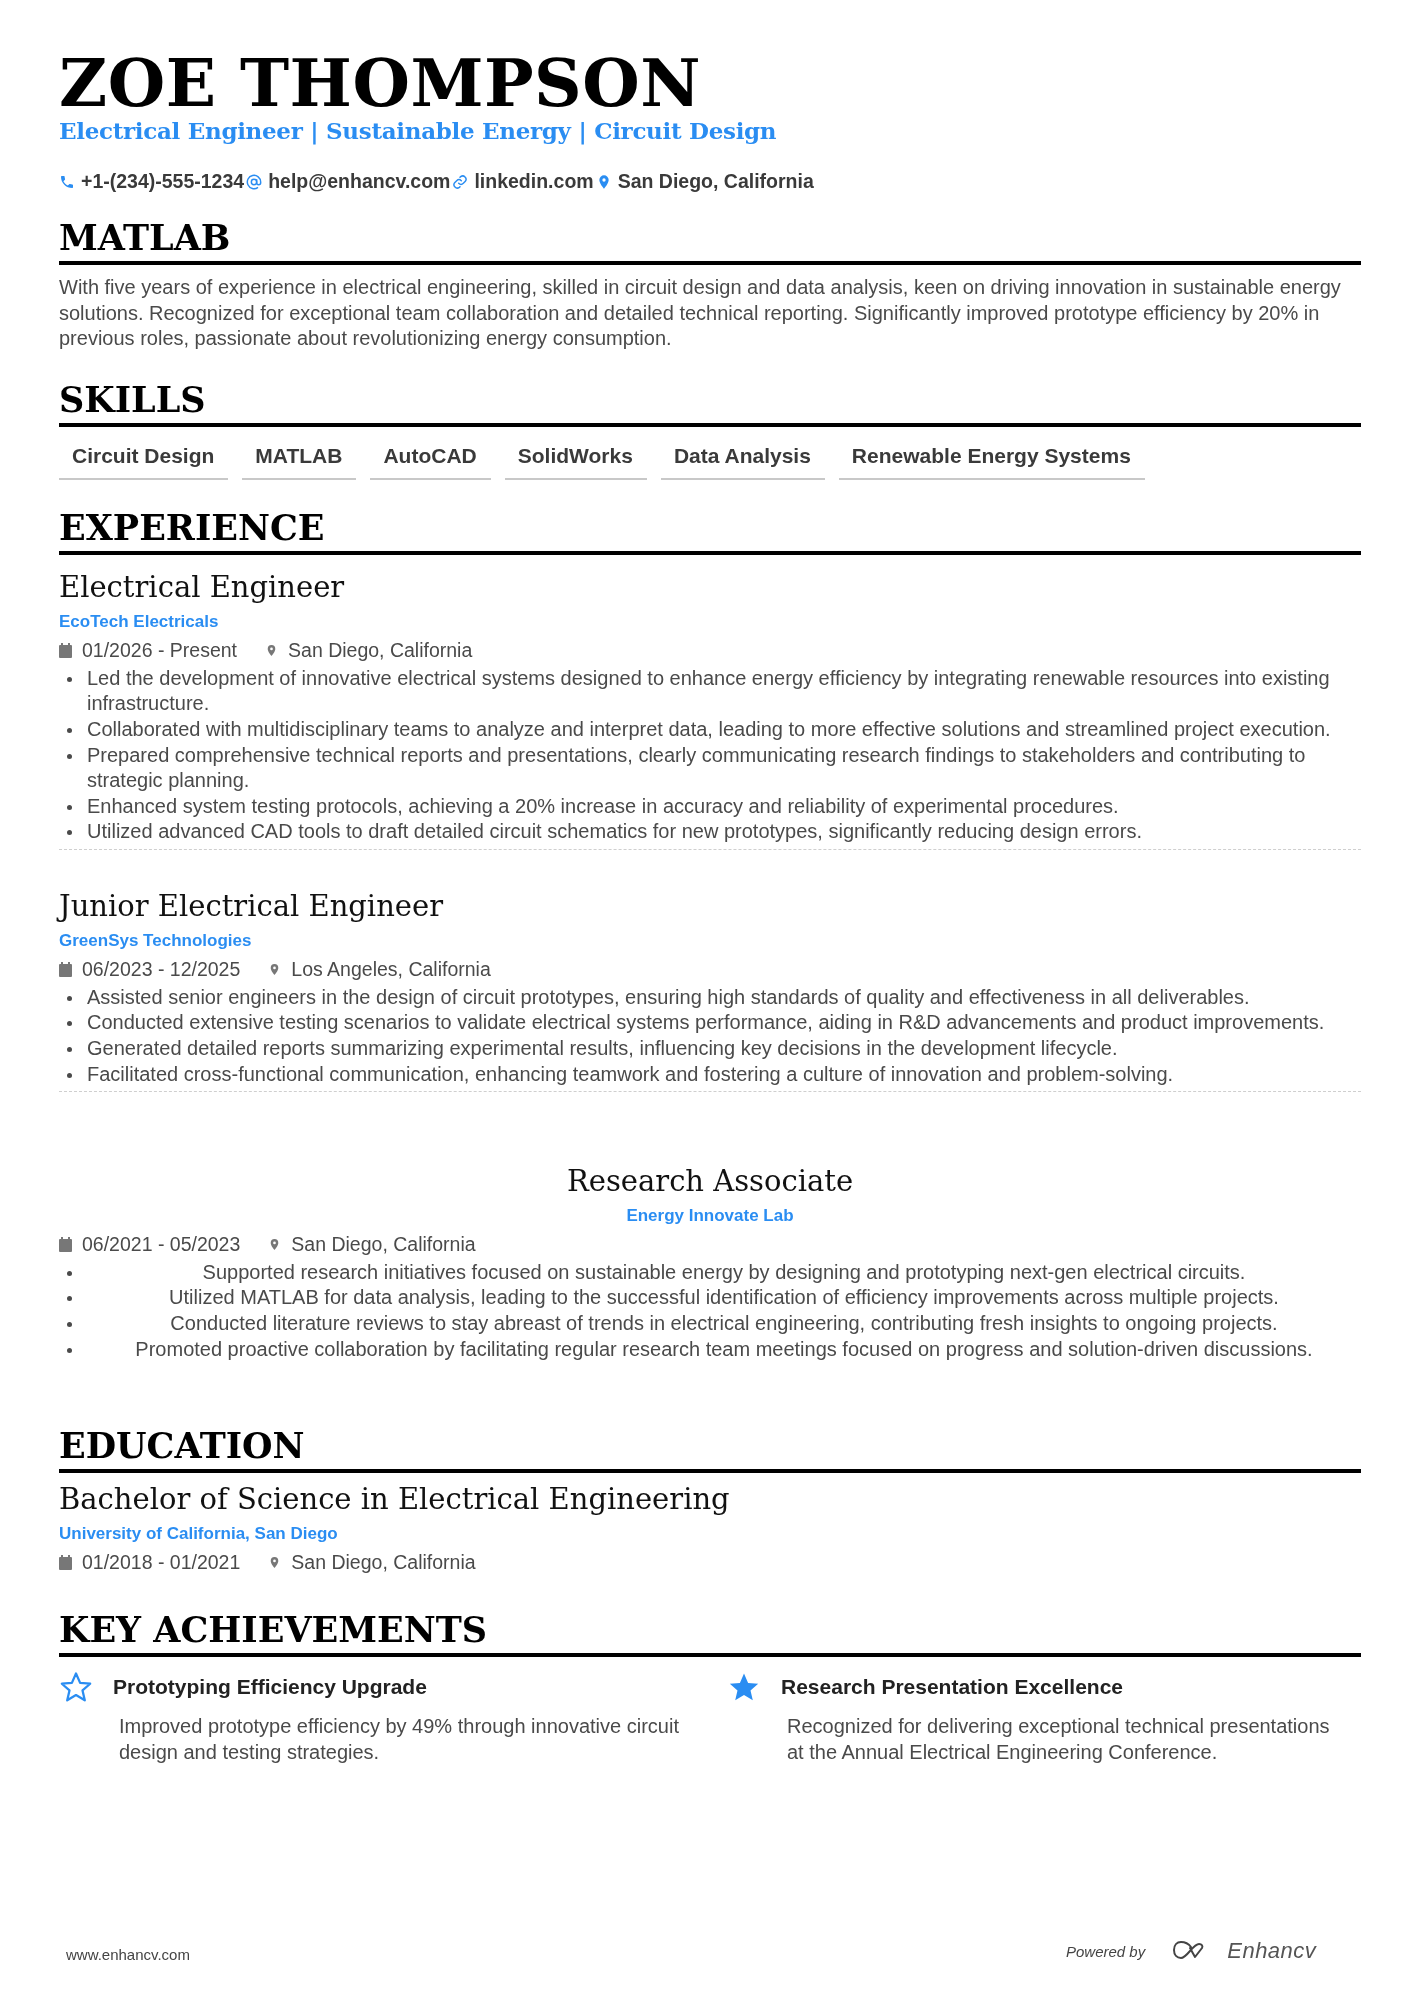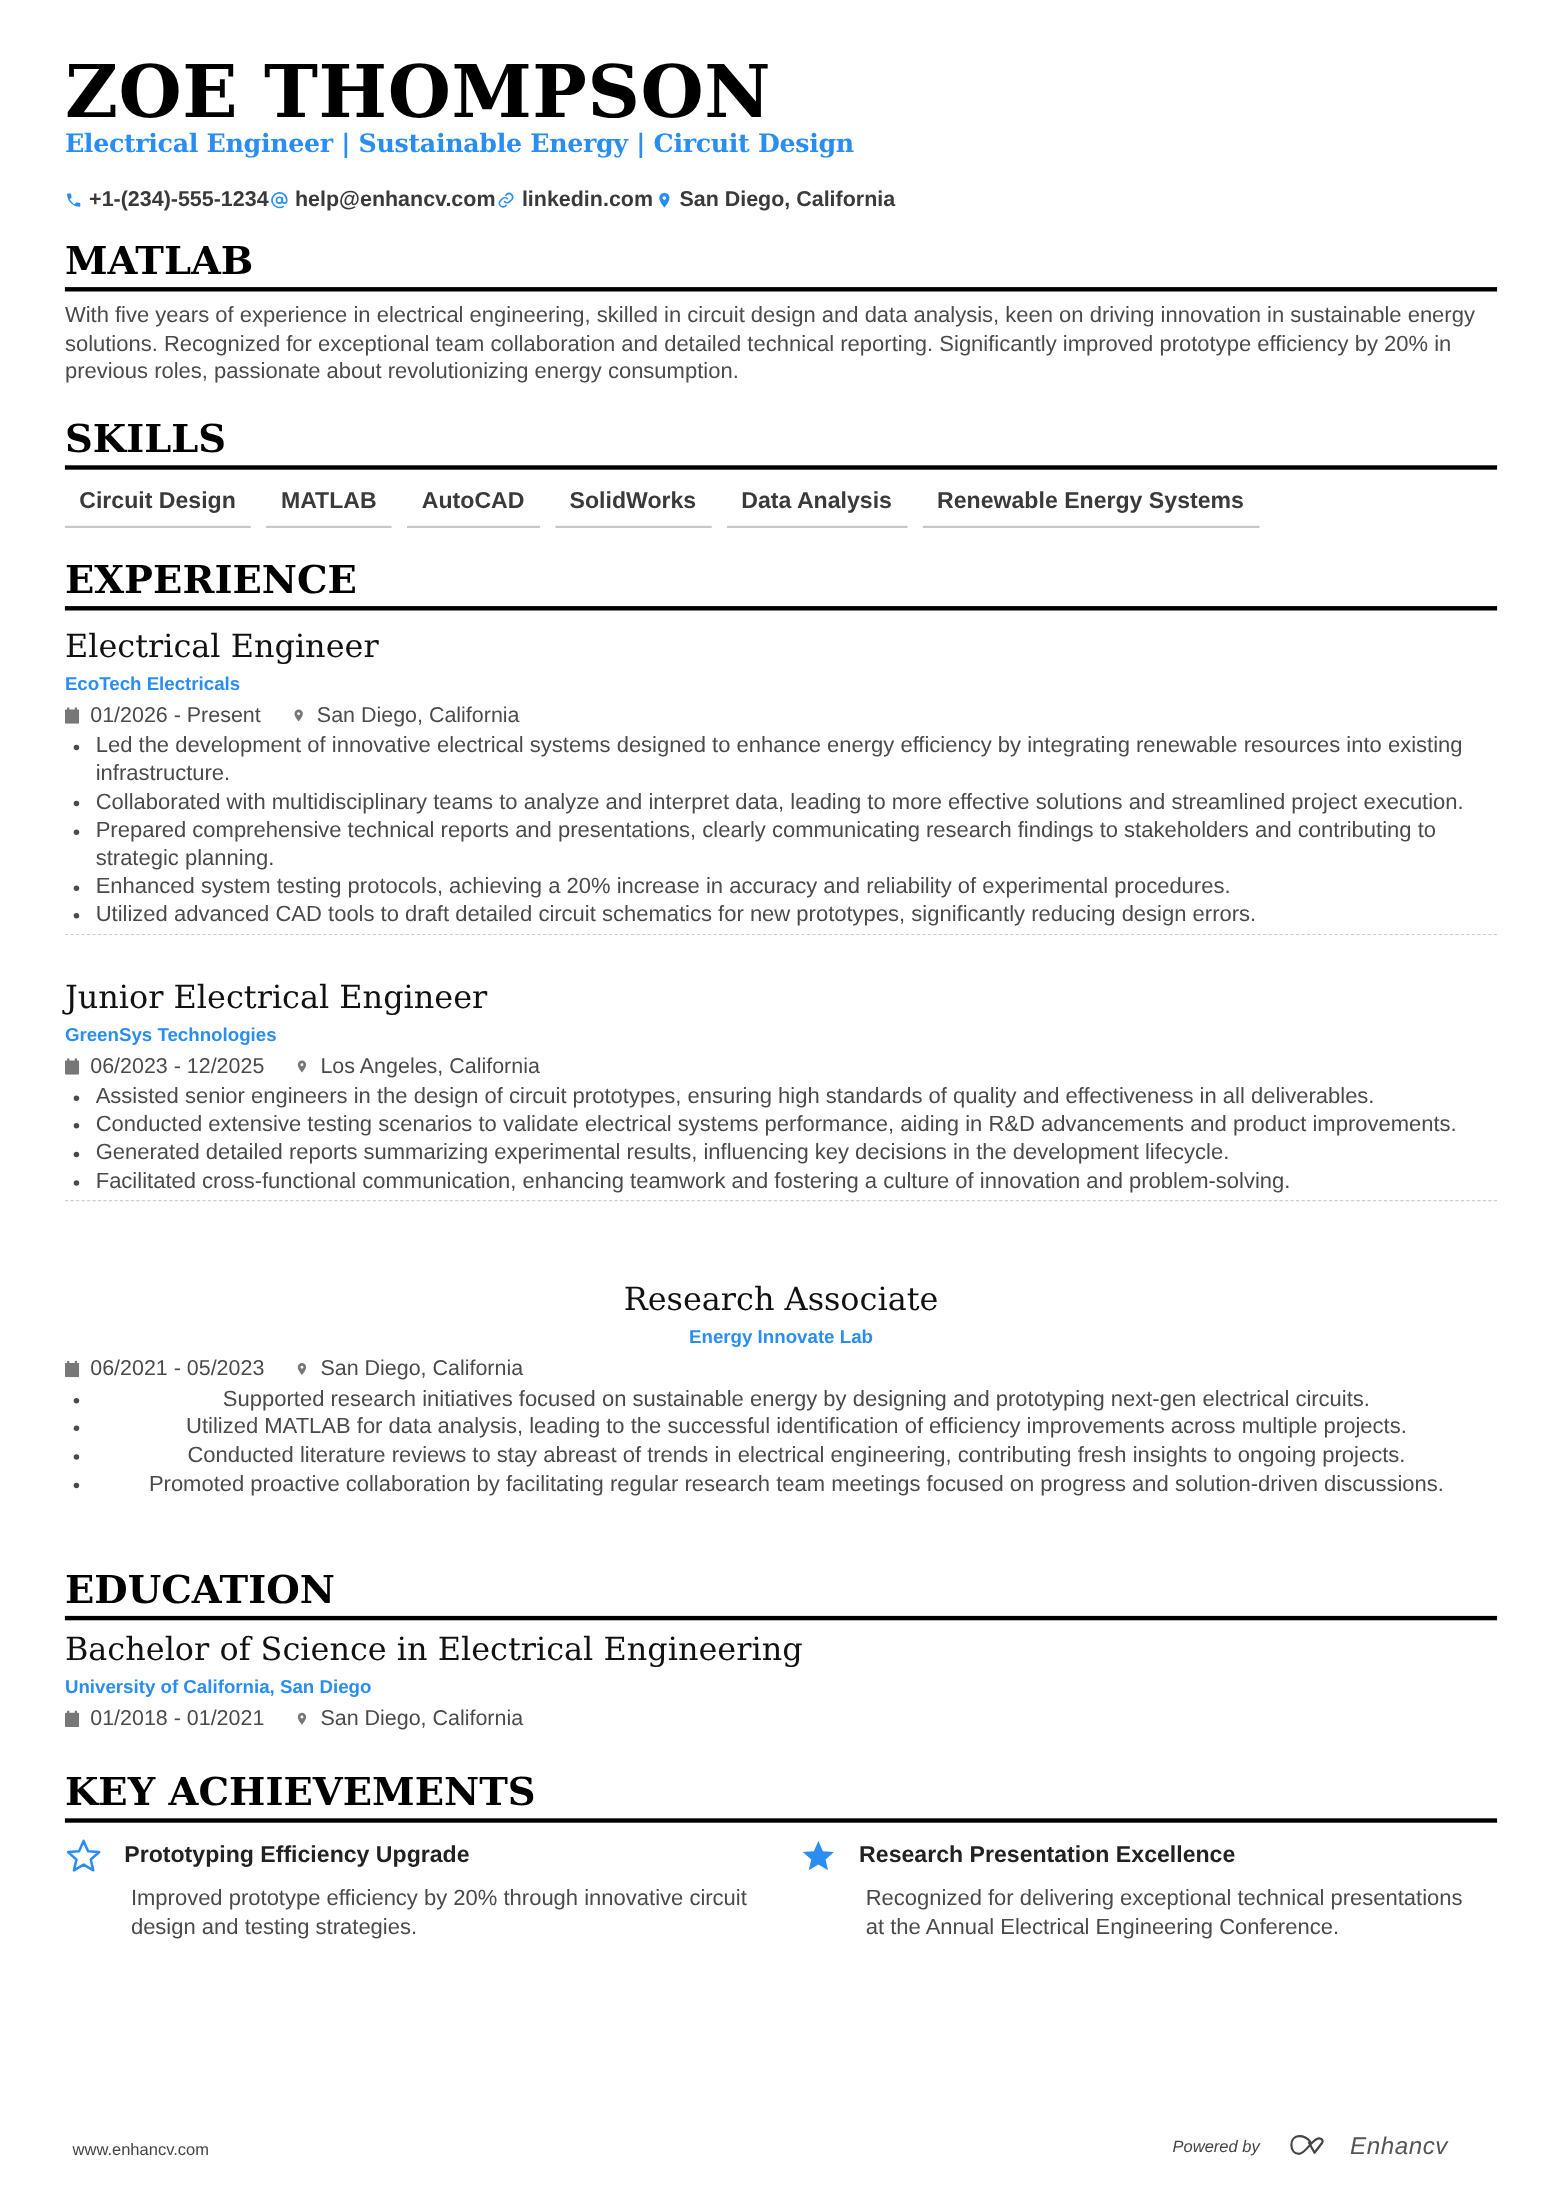--- a/index.html
+++ b/index.html
@@ -205,21 +205,21 @@
   <div class="section-h" style="top:1612px;">
     <h2 class="serif">KEY ACHIEVEMENTS</h2>
   </div>
   <div class="ach" style="left:0;">
     <div class="ach-title">
       <svg viewBox="0 0 24 24">
           <path d="M12 2.5l2.9 6.6 7.1.6-5.4 4.7 1.6 7-6.2-3.7-6.2 3.7 1.6-7L2 9.7l7.1-.6z" fill="none" stroke="#2a8df2" stroke-width="1.6" stroke-linejoin="round"></path>
         </svg>
       <span>Prototyping Efficiency Upgrade</span>
     </div>
-    <div class="ach-desc">Improved prototype efficiency by 20% through innovative circuit design and testing strategies.</div>
+    <div class="ach-desc">Improved prototype efficiency by 49% through innovative circuit design and testing strategies.</div>
   </div>
   <div class="ach" style="left:668px;">
     <div class="ach-title">
       <svg viewBox="0 0 24 24">
           <path d="M12 2.5l2.9 6.6 7.1.6-5.4 4.7 1.6 7-6.2-3.7-6.2 3.7 1.6-7L2 9.7l7.1-.6z" fill="#2a8df2"></path>
         </svg>
       <span>Research Presentation Excellence</span>
     </div>
     <div class="ach-desc">Recognized for delivering exceptional technical presentations at the Annual Electrical Engineering Conference.</div>
   </div>

